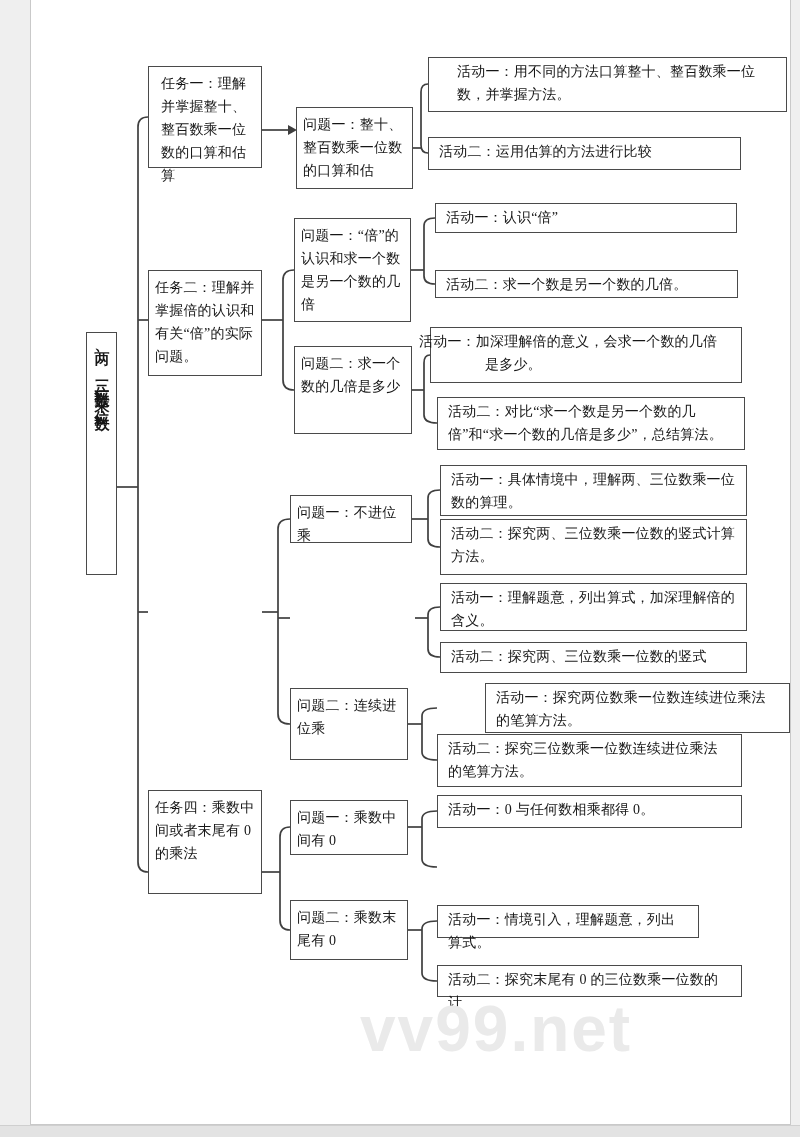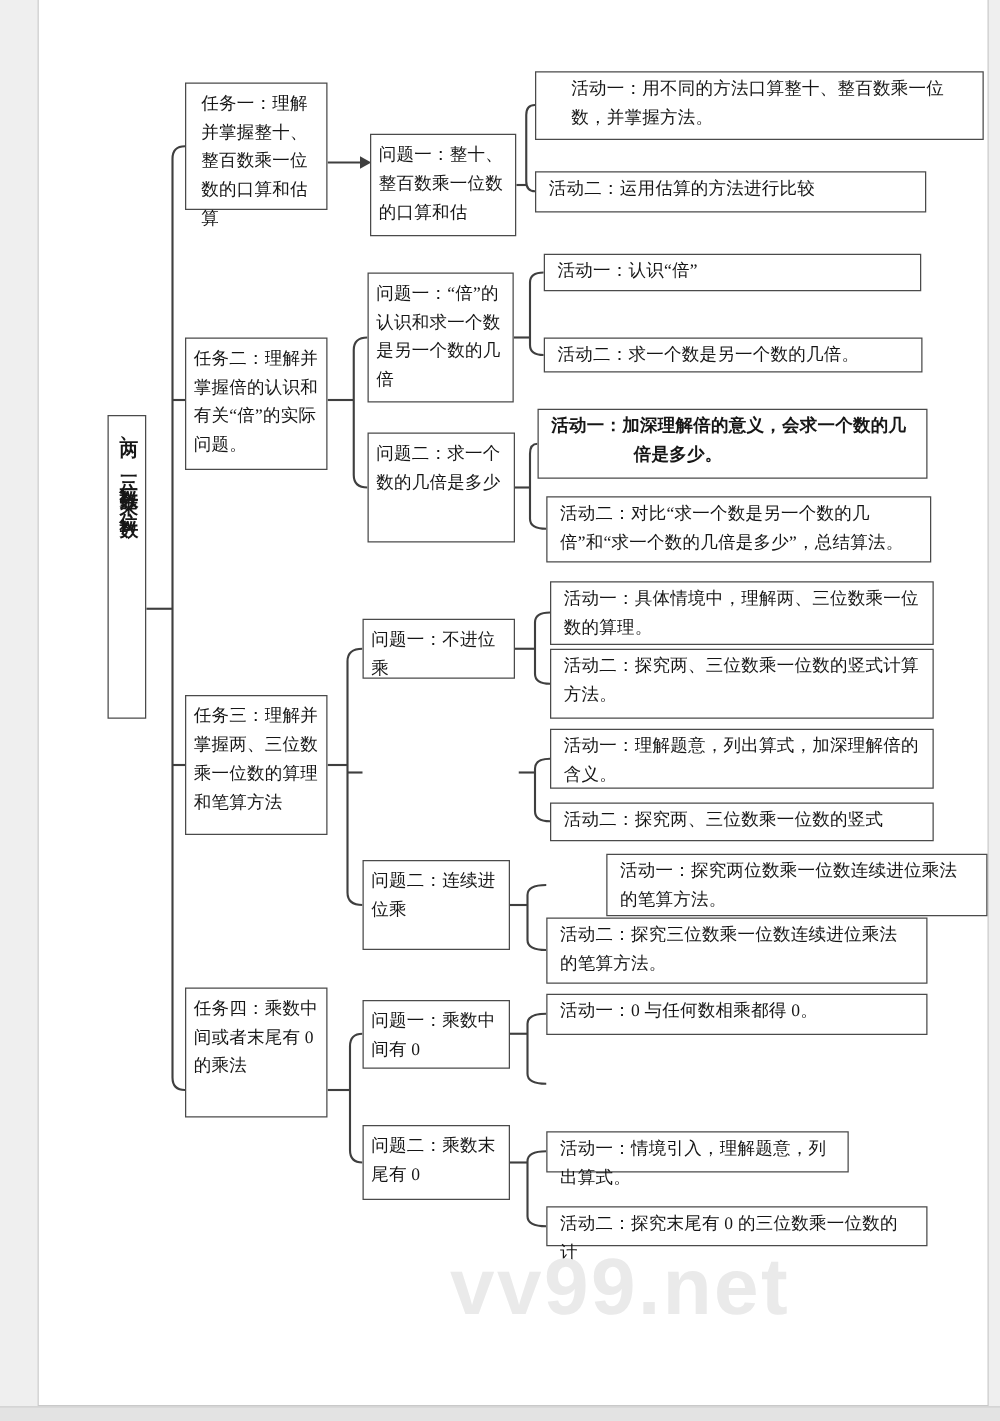--- a/index.html
+++ b/index.html
@@ -7,21 +7,21 @@
           font-family:"Liberation Serif","DejaVu Serif",serif;}
   #page{position:absolute;left:30px;top:-6px;width:761px;height:1131px;background:#ffffff;
         border:1px solid #c9c9c9;box-sizing:border-box;}
   #bottom-strip{position:absolute;left:0;top:1125px;width:800px;height:12px;background:#e3e3e3;
         border-top:1px solid #cfcfcf;}
   svg.wires{position:absolute;left:0;top:0;width:800px;height:1137px;}
   .node{position:absolute;box-sizing:border-box;border:1.4px solid #4a4a4a;background:#fff;
         color:#161616;font-size:14px;line-height:23px;padding:5px 6px;letter-spacing:0.2px;}
   .prob{padding:5px 6px;}
   .act{padding:2px 10px;}
-  .hang{padding-left:76px;text-indent:-66px;font-weight:bold;}
+  .hang{padding-left:54px;text-indent:-66px;}
   .root{writing-mode:vertical-rl;text-orientation:upright;font-weight:bold;
         letter-spacing:6px;line-height:26px;padding:8px 1px;font-size:15px;}
   .watermark{position:absolute;left:360px;top:992px;font-family:"Liberation Sans","DejaVu Sans",sans-serif;
         font-weight:bold;font-size:64px;color:#eaeaea;letter-spacing:2px;}
 </style>
 </head>
 <body>
 
 <div id="screen">
   <div id="page"></div>
@@ -61,21 +61,20 @@
     <path d="M408,827 L422,827"></path>
     <path d="M437,811 Q422,811 422,819 L422,859 Q422,867 437,867"></path>
     <path d="M408,930 L422,930"></path>
     <path d="M437,921 Q422,921 422,929 L422,973 Q422,981 437,981"></path>
   </svg>
 
   <div class="node root" style="left:86px;top:332px;width:31px;height:243px;">两、三位数乘一位数</div>
 
   <div class="node" style="left:148px;top:66px;width:114px;height:102px;padding-left:12px;">任务一：理解并掌握整十、整百数乘一位数的口算和估算</div>
   <div class="node" style="left:148px;top:270px;width:114px;height:106px;">任务二：理解并掌握倍的认识和有关“倍”的实际问题。</div>
-  <div class="node" style="left:148px;top:556px;width:114px;height:112px;">任务三：理解并掌握两、三位数乘一位数的算理和笔算方法</div>
   <div class="node" style="left:148px;top:790px;width:114px;height:104px;">任务四：乘数中间或者末尾有 0 的乘法</div>
 
   <div class="node prob" style="left:296px;top:107px;width:117px;height:82px;">问题一：整十、整百数乘一位数的口算和估</div>
   <div class="node prob" style="left:294px;top:218px;width:117px;height:104px;">问题一：“倍”的认识和求一个数是另一个数的几倍</div>
   <div class="node prob" style="left:294px;top:346px;width:118px;height:88px;">问题二：求一个数的几倍是多少</div>
   <div class="node prob" style="left:290px;top:495px;width:122px;height:48px;">问题一：不进位乘</div>
   <div class="node prob" style="left:290px;top:688px;width:118px;height:72px;">问题二：连续进位乘</div>
   <div class="node prob" style="left:290px;top:800px;width:118px;height:55px;">问题一：乘数中间有 0</div>
   <div class="node prob" style="left:290px;top:900px;width:118px;height:60px;">问题二：乘数末尾有 0</div>
 
@@ -92,19 +91,19 @@
   <div class="node act" style="left:440px;top:519px;width:307px;height:56px;">活动二：探究两、三位数乘一位数的竖式计算方法。</div>
 
   <div class="node act" style="left:440px;top:583px;width:307px;height:48px;">活动一：理解题意，列出算式，加深理解倍的含义。</div>
   <div class="node act" style="left:440px;top:642px;width:307px;height:31px;">活动二：探究两、三位数乘一位数的竖式</div>
 
   <div class="node act" style="left:437px;top:683px;width:305px;height:50px;margin-left:48px;">活动一：探究两位数乘一位数连续进位乘法的笔算方法。</div>
   <div class="node act" style="left:437px;top:734px;width:305px;height:53px;">活动二：探究三位数乘一位数连续进位乘法的笔算方法。</div>
 
   <div class="node act" style="left:437px;top:795px;width:305px;height:33px;">活动一：0 与任何数相乘都得 0。</div>
 
-  <div class="node act" style="left:437px;top:905px;width:242px;height:33px;">活动一：情境引入，理解题意，列出算式。</div>
+  <div class="node act" style="left:437px;top:905px;width:262px;height:33px;">活动一：情境引入，理解题意，列出算式。</div>
   <div class="node act" style="left:437px;top:965px;width:305px;height:32px;">活动二：探究末尾有 0 的三位数乘一位数的计</div>
 
   <div class="watermark">vv99.net</div>
 
   <div id="bottom-strip"></div>
 </div>
 
 </body></html>

